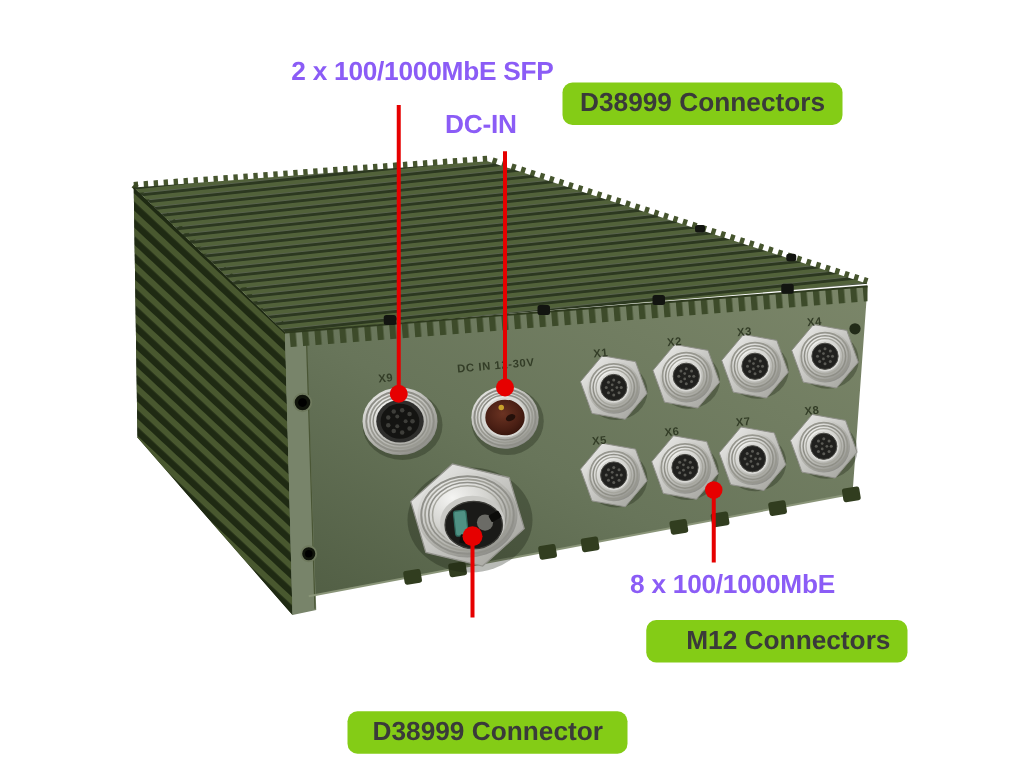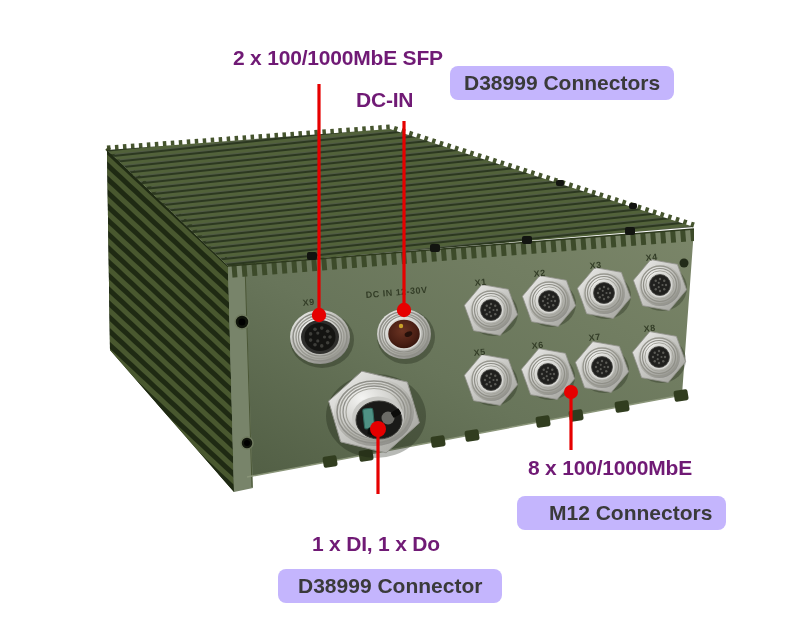--- a/index.html
+++ b/index.html
@@ -1,21 +1,21 @@
 <!DOCTYPE html>
 <html><head>
 <meta charset="utf-8">
 <style>
   html,body{margin:0;padding:0;background:#fff;}
   .stage{position:relative;width:807px;height:627px;background:#fff;overflow:hidden;
          font-family:"Liberation Sans",sans-serif;}
   .stage svg{position:absolute;left:0;top:0;}
-  .biglabel{position:absolute;font-weight:bold;font-size:21px;color:#701a75;
+  .biglabel{position:absolute;font-weight:bold;font-size:21px;color:#8b5cf6;
             white-space:nowrap;line-height:24px;letter-spacing:-0.2px;}
-  .badge{position:absolute;background:#c4b5fd;color:#3a3a3a;font-weight:bold;
+  .badge{position:absolute;background:#84cc16;color:#3a3a3a;font-weight:bold;
          font-size:21px;line-height:26px;padding:4px 14px;border-radius:8px;
          white-space:nowrap;}
   .panel-text{font-weight:bold;font-size:9px;fill:#333d27;letter-spacing:0.5px;}
 </style>
 </head>
 <body>
 
 <div class="stage">
 
 <svg width="807" height="627" viewBox="0 0 807 627">
@@ -218,18 +218,17 @@
     <circle cx="319" cy="315" r="7.2"></circle>
     <circle cx="404" cy="310" r="7.2"></circle>
     <circle cx="571" cy="392" r="7"></circle>
     <circle cx="378" cy="429" r="8"></circle>
   </g>
 </svg>
 
 <div class="biglabel" style="left:233px;top:46px;">2 x 100/1000MbE SFP</div>
 <div class="biglabel" style="left:356px;top:88px;">DC-IN</div>
 <div class="badge" style="left:450px;top:66px;">D38999 Connectors</div>
-<div class="biglabel" style="left:504px;top:456px;margin-left:24px;">8 x 100/1000MbE</div>
+<div class="biglabel" style="left:504px;top:456px;">8 x 100/1000MbE</div>
 <div class="badge" style="left:517px;top:496px;padding-left:32px;">M12 Connectors</div>
-<div class="biglabel" style="left:312px;top:532px;">1 x DI, 1 x Do</div>
 <div class="badge" style="left:278px;top:569px;padding:4px 20px;">D38999 Connector</div>
 
 </div>
 
 </body></html>

